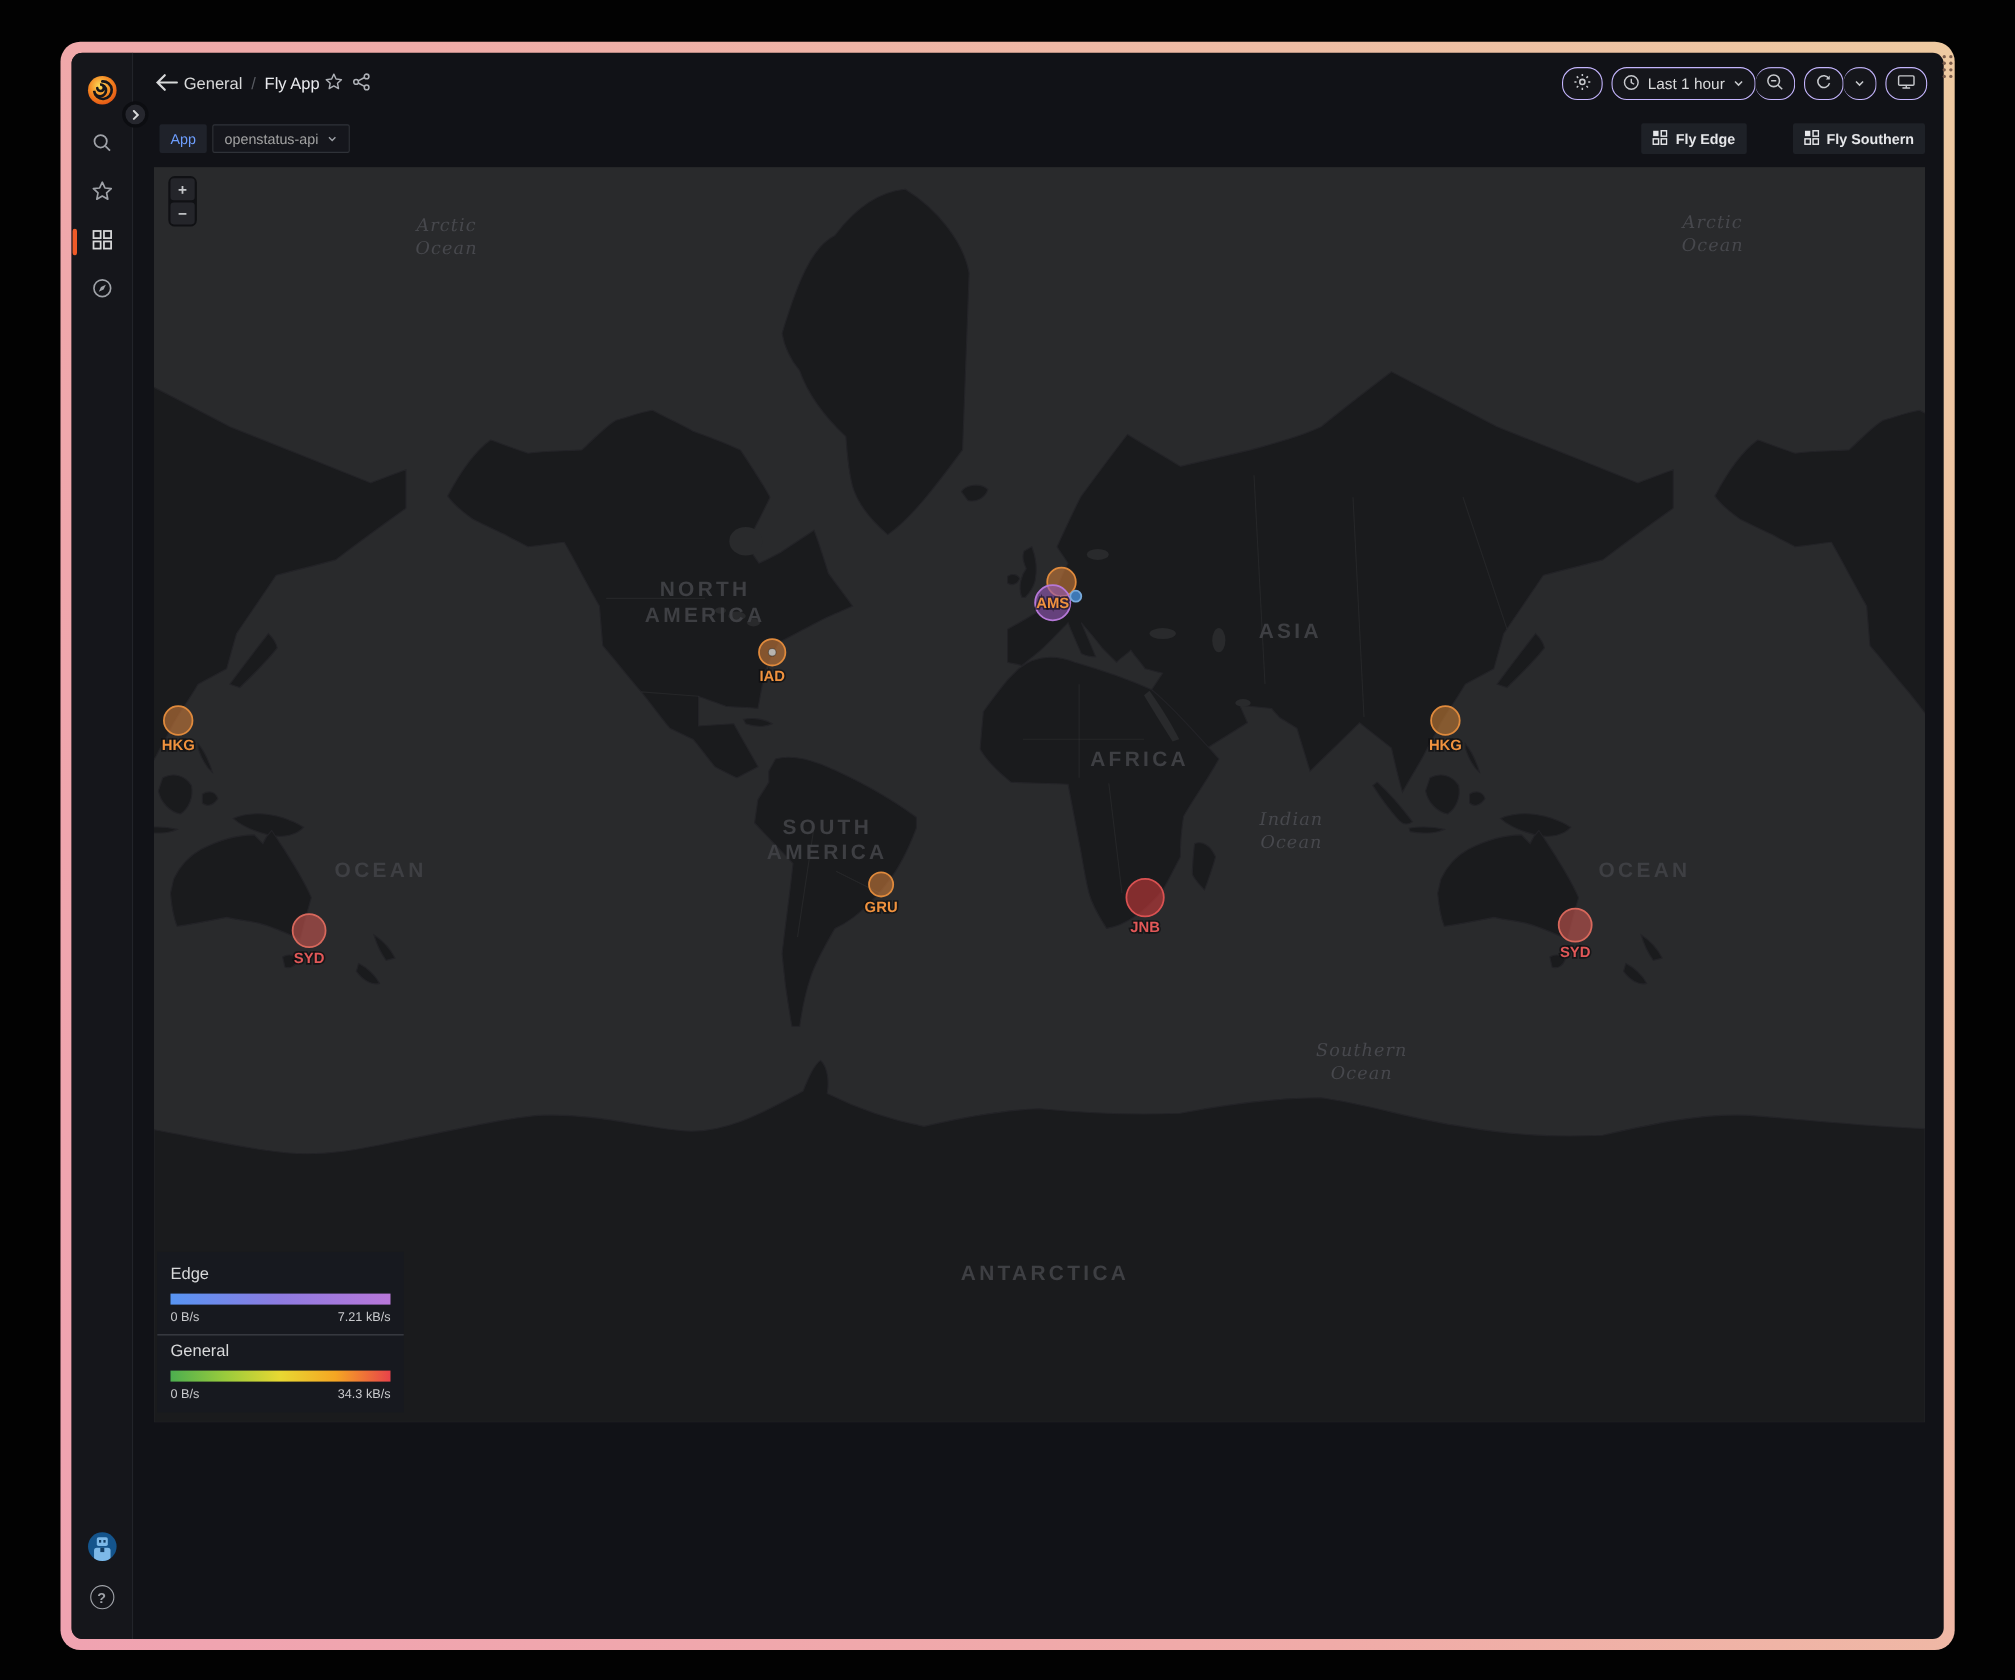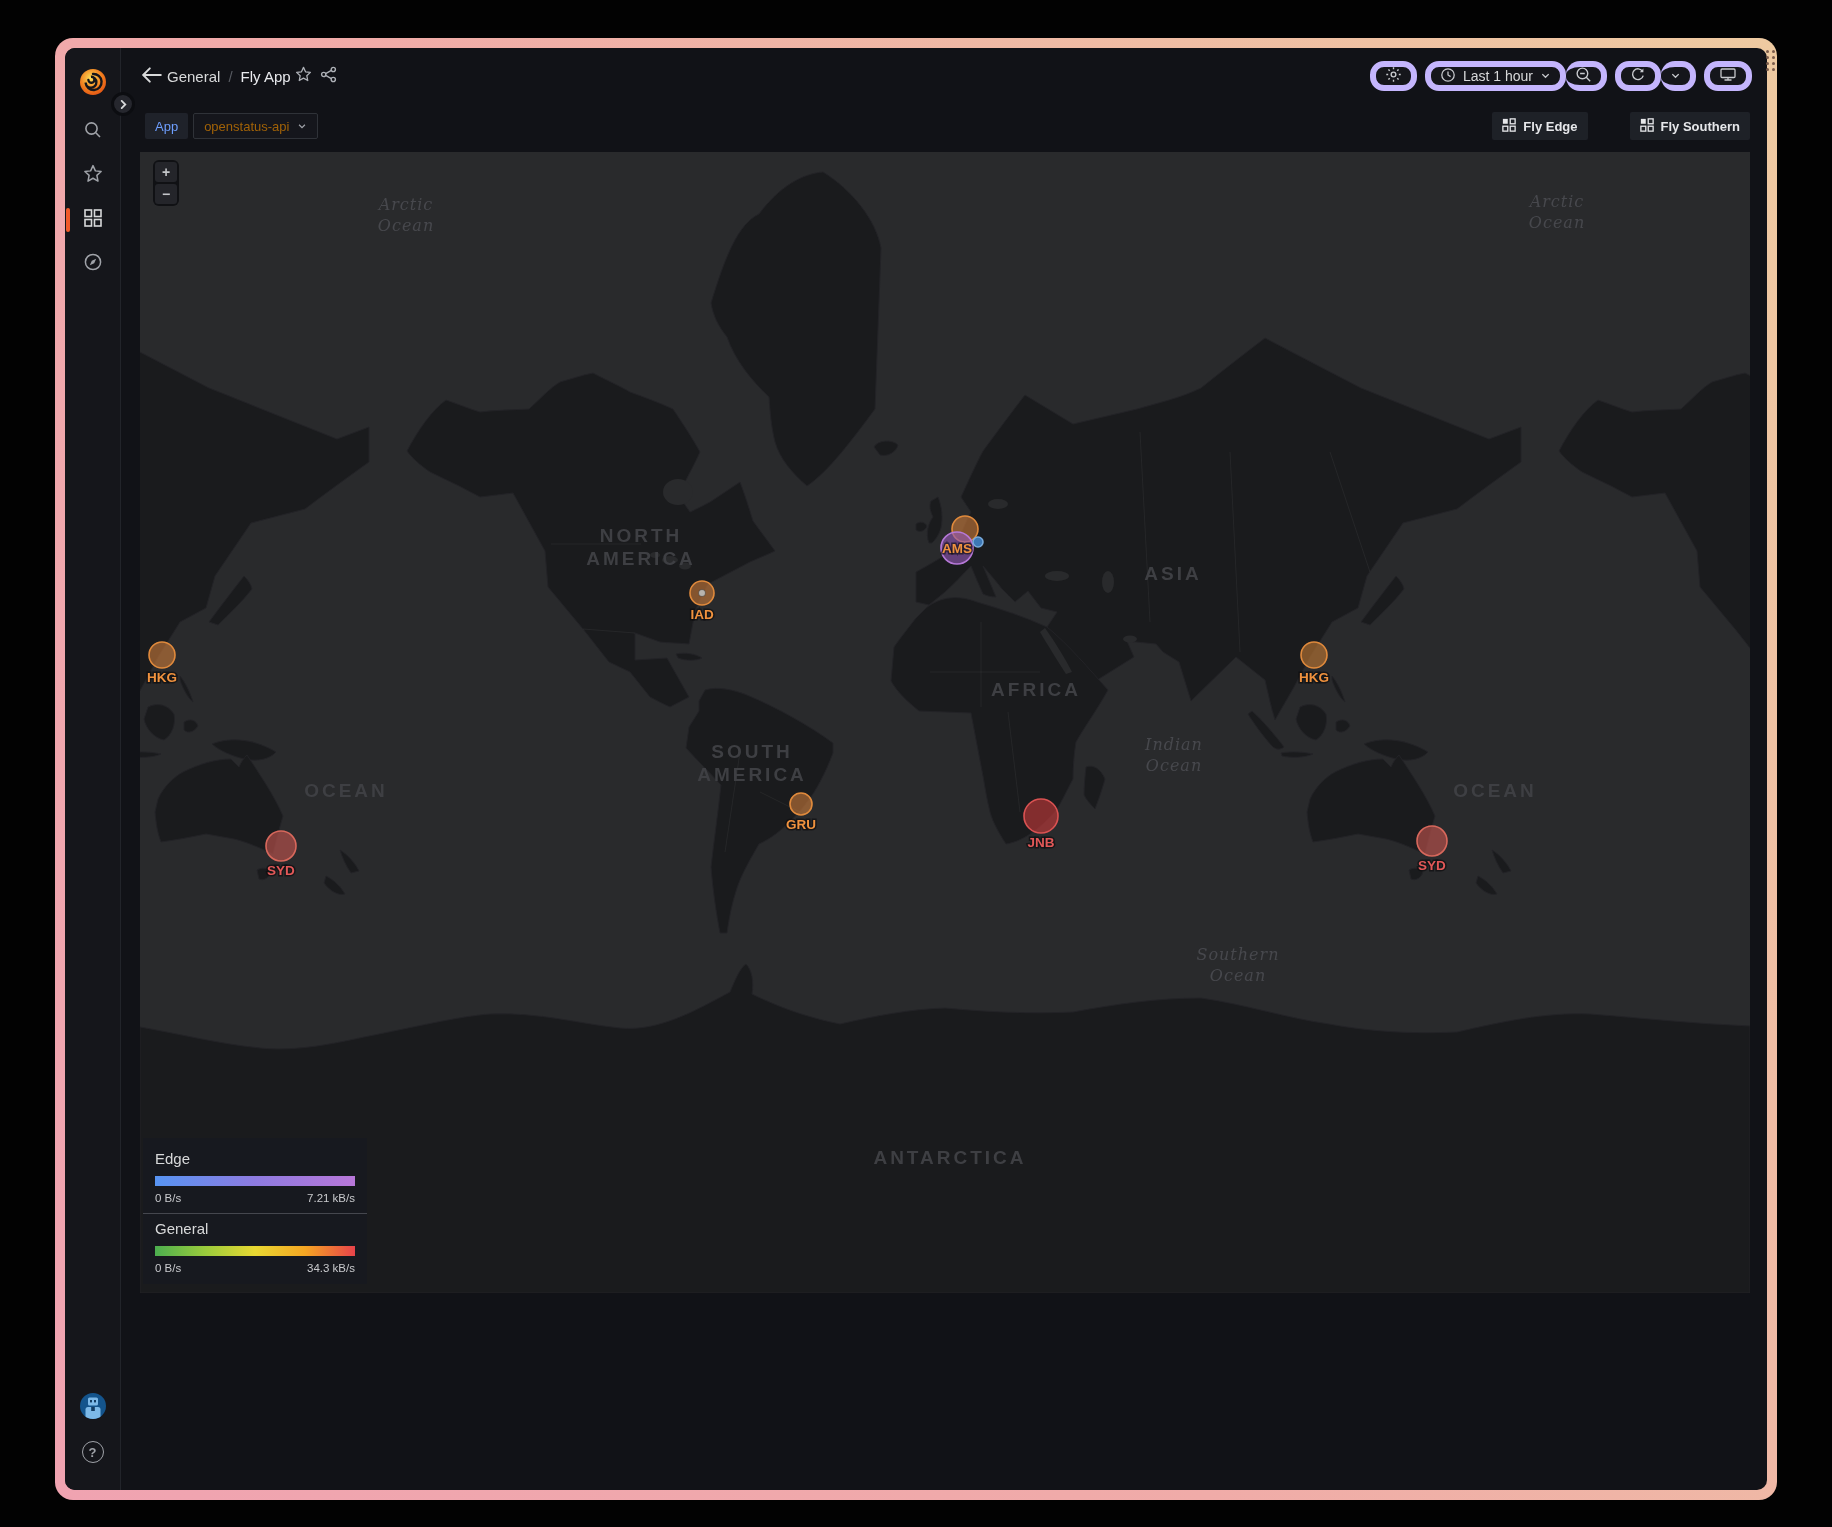--- a/index.html
+++ b/index.html
@@ -39,34 +39,34 @@
   .topbar { height:56px; display:flex; align-items:center; justify-content:space-between; padding:0 16px; }
   .tb-left { display:flex; align-items:center; }
   .iconbtn { background:none; border:none; color:#aeb1b7; display:flex; align-items:center;
              justify-content:center; cursor:pointer; padding:4px; }
   .breadcrumb { display:flex; align-items:center; gap:8px; font-size:15px; }
   .bc-section { color:#d8d9da; }
   .bc-sep { color:#585b62; }
   .bc-page { color:#e9eaee; }
   .tb-right { display:flex; align-items:center; gap:8px; }
   .ctl { height:30px; display:flex; align-items:center; justify-content:center; gap:7px;
-         background:#15161b; border:6px solid #c4b5fd; border-radius:14px; color:#c7c9cd;
+         background:#15161b; border:1px solid #c4b5fd; border-radius:14px; color:#c7c9cd;
          padding:0 9px; font-size:14px; cursor:pointer; }
   .ctl-group { display:flex; }
   .ctl-group .ctl + .ctl { border-left:none; }
   .time-label { color:#d8d9da; font-weight:500; white-space:nowrap; }
 
   .subbar { height:44px; display:flex; align-items:center; justify-content:space-between;
             padding:0 18px 0 24px; }
   .var-group { display:flex; align-items:center; gap:5px; }
   .var-label { height:26px; display:flex; align-items:center; padding:0 10px; background:#1f222a;
                color:#6e9fff; font-size:13px; font-weight:500; border-radius:2px; }
   .var-value { height:26px; display:flex; align-items:center; gap:8px; padding:0 10px;
                background:#15161c; border:1px solid #2f3238; border-radius:2px;
-               color:#a16207; font-size:13px; font-weight:500; cursor:pointer; }
+               color:#a3a3a3; font-size:13px; font-weight:500; cursor:pointer; }
   .links { display:flex; gap:10px; }
   .linkbtn { height:28px; display:flex; align-items:center; gap:7px; padding:0 10px;
              background:#1e2127; border:none; border-radius:2px; color:#e6e7ea;
              font-size:13px; font-weight:bold; cursor:pointer;margin-left:32px; }
 
   .dashboard { flex:1; padding:4px 18px 0 19px; }
   .panel { width:1610px; }
   .panel-header { height:34px; display:flex; align-items:center; justify-content:center; gap:5px;
                   color:#d8d9da; font-size:13px; font-weight:500; cursor:pointer; }
   .map { position:relative; width:1610px; height:1141px; background:#292a2c; overflow:hidden; }

